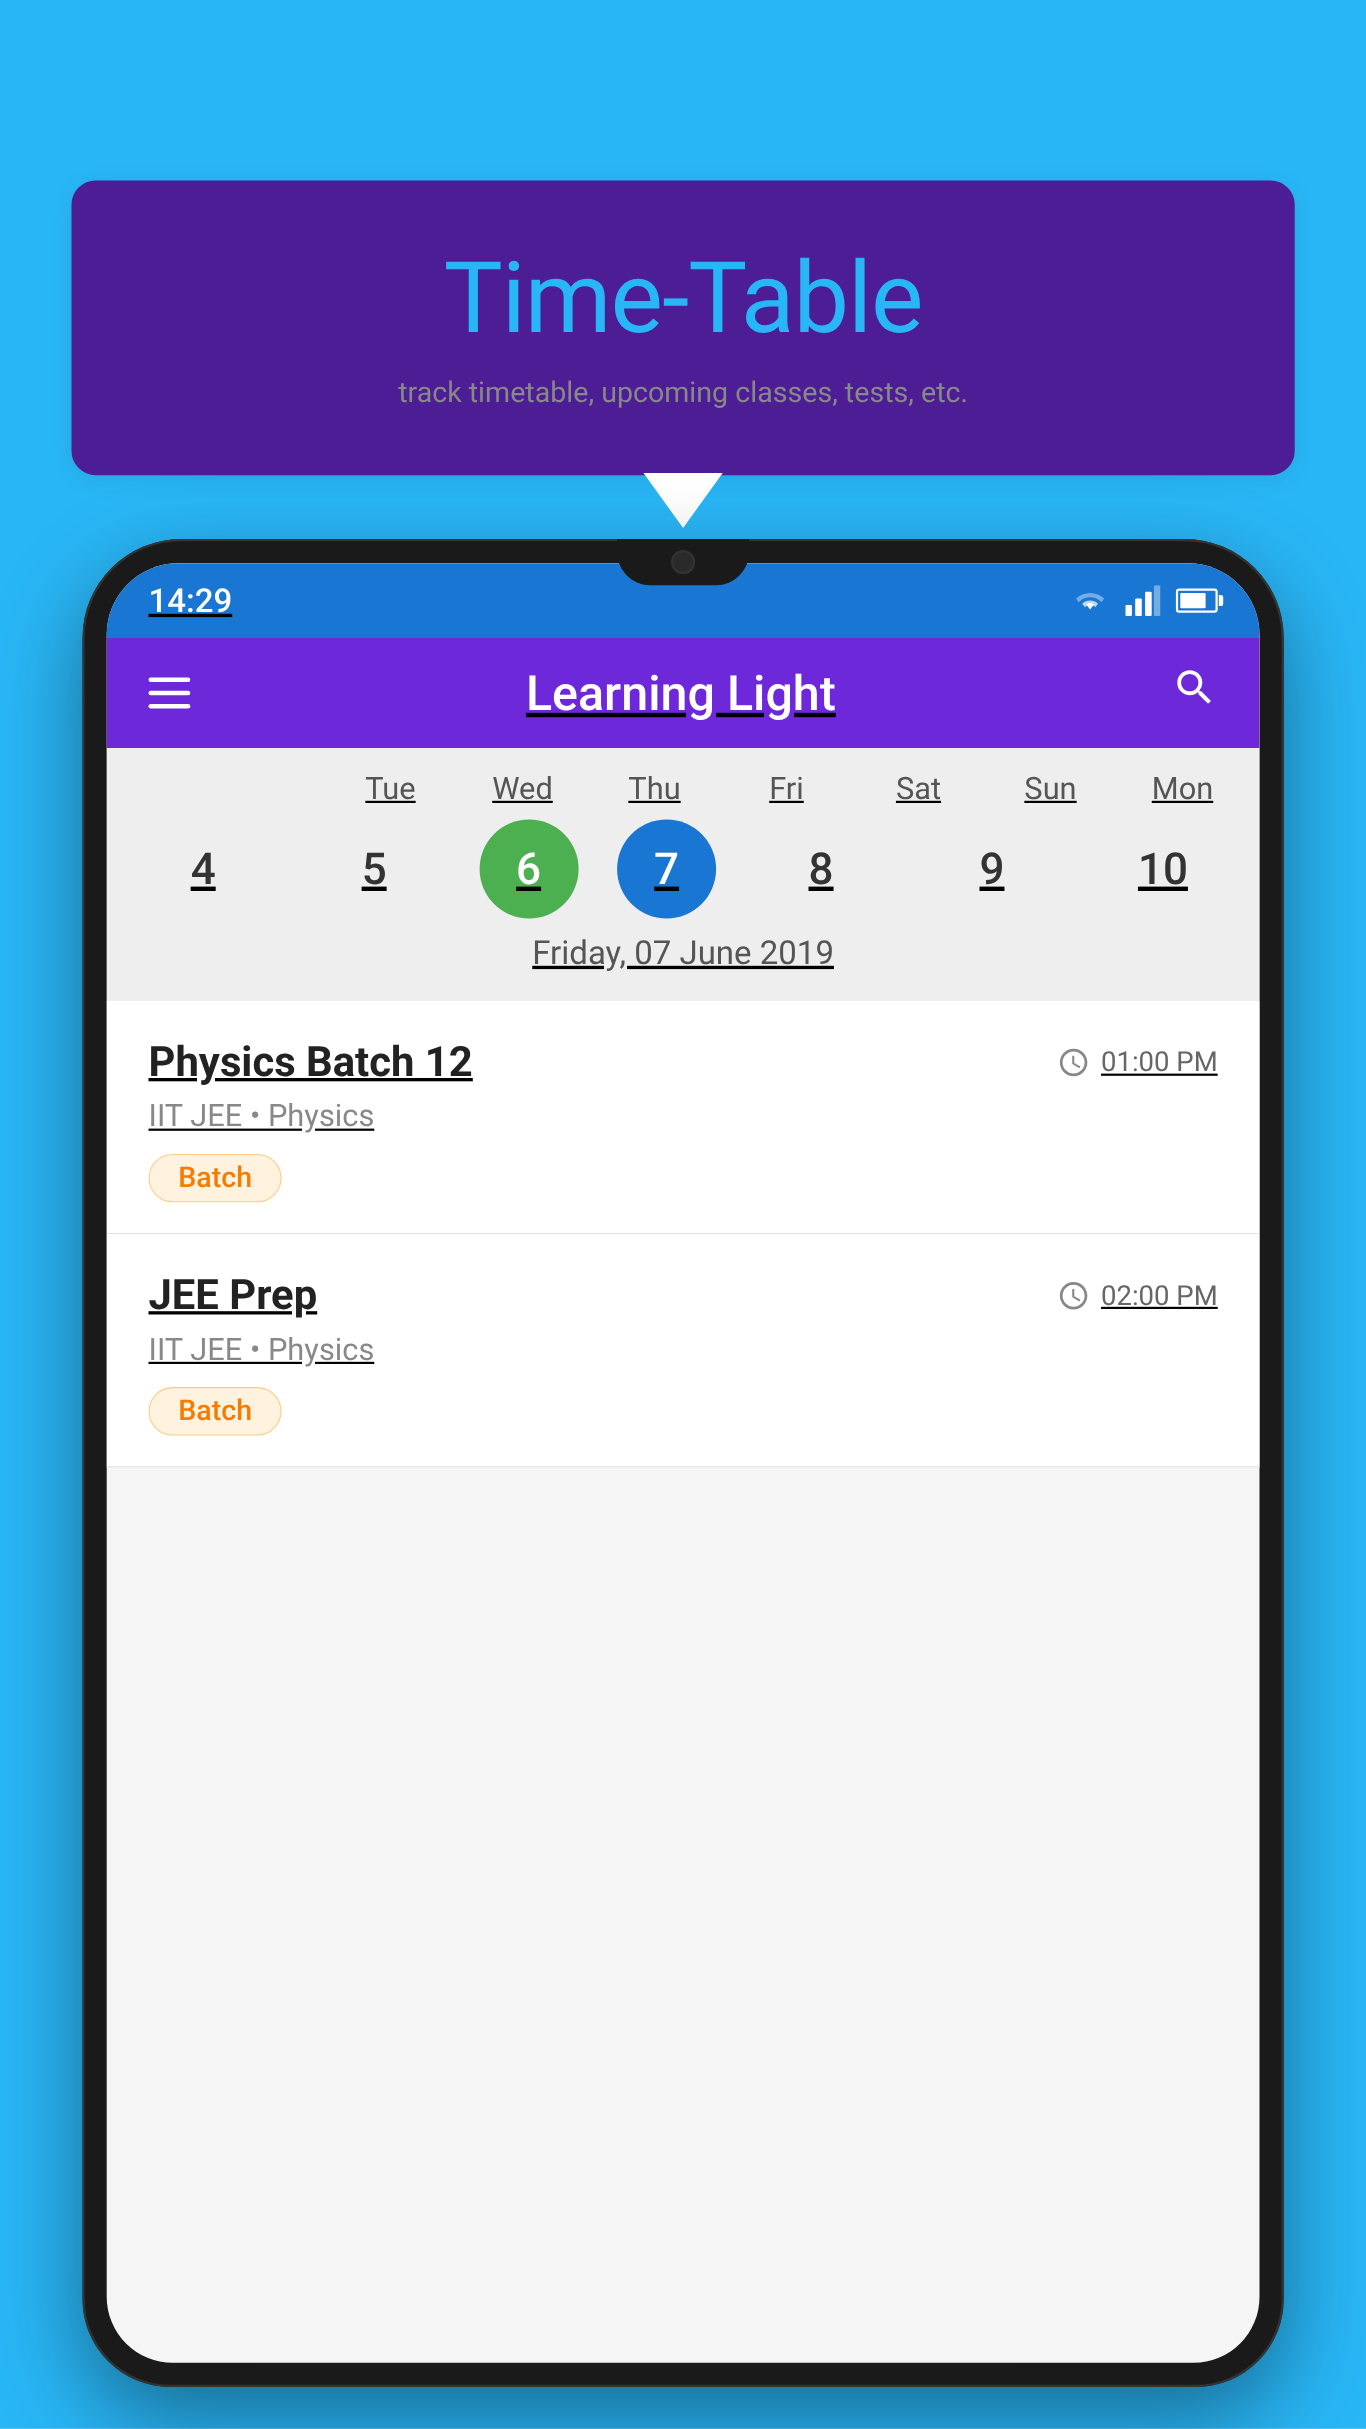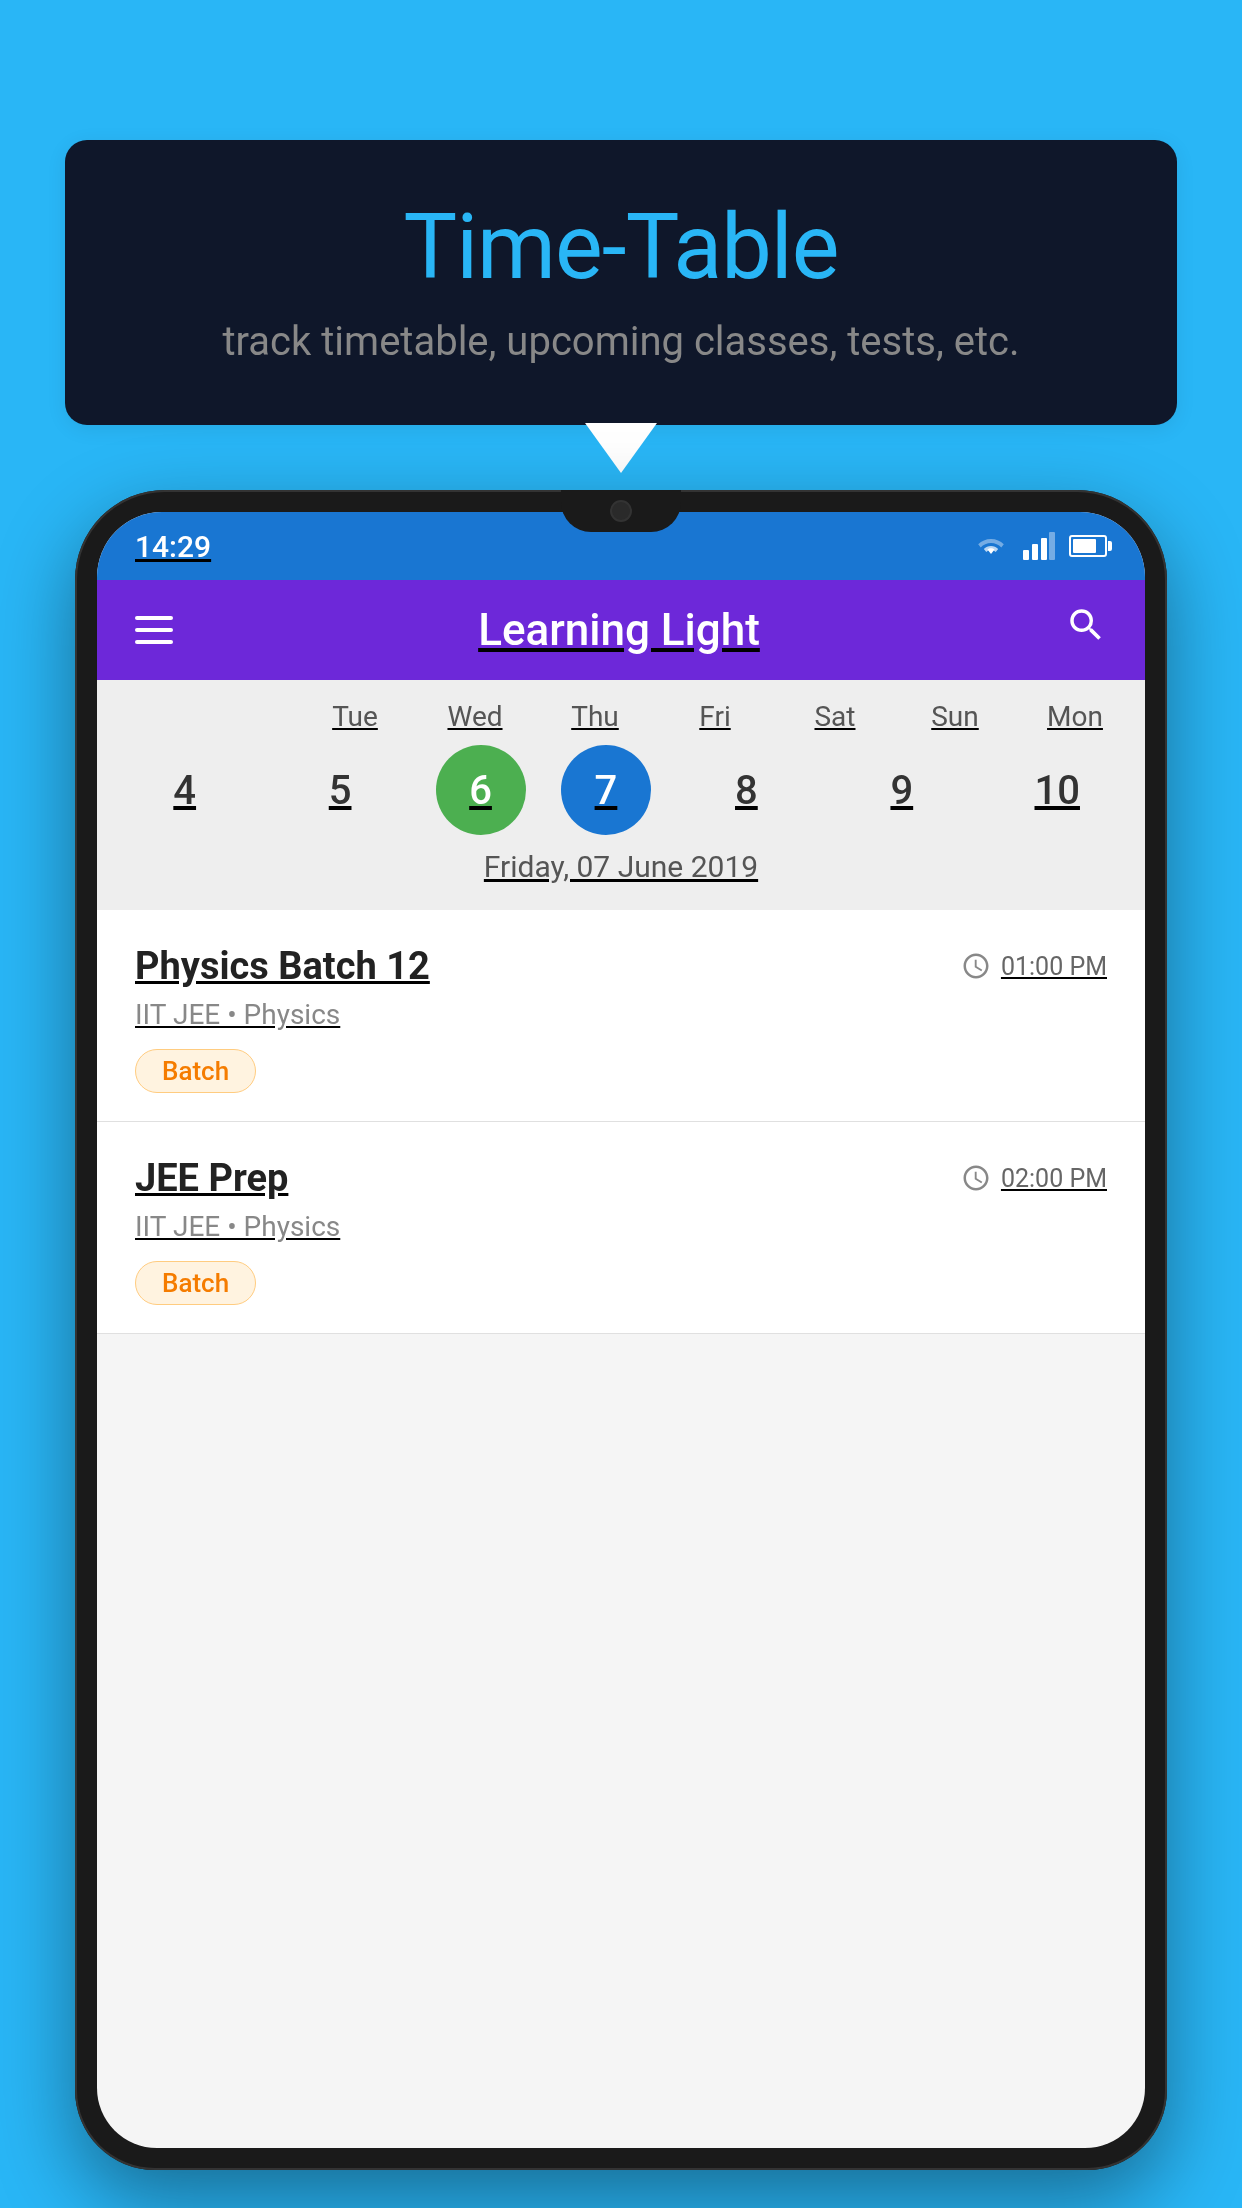--- a/index.html
+++ b/index.html
@@ -16,26 +16,27 @@
 
     
     .speech-bubble-container {
       position: absolute;
       top: 140px;
       left: 65px;
       right: 65px;
     }
 
     .speech-bubble {
-      background: #0f172a;
+      background: #4c1d95;
       border-radius: 22px;
       padding: 55px 60px 60px;
       text-align: center;
       position: relative;
       box-shadow: 0 4px 20px rgba(0,0,0,0.08);
+      margin-top: 24px;
     }
 
     .speech-bubble::after {
       content: '';
       position: absolute;
       bottom: -48px;
       left: 50%;
       transform: translateX(-50%);
       width: 0;
       height: 0;
@@ -46,21 +47,21 @@
 
     .bubble-title {
       font-size: 90px;
       font-weight: 400;
       color: #29B6F6;
       margin-bottom: 18px;
       letter-spacing: -1px;
     }
 
     .bubble-subtitle {
-      font-size: 40px;
+      font-size: 26px;
       color: #888;
       font-weight: 400;
     }
 
     
     .phone-frame {
       position: absolute;
       top: 490px;
       left: 75px;
       right: 75px;

